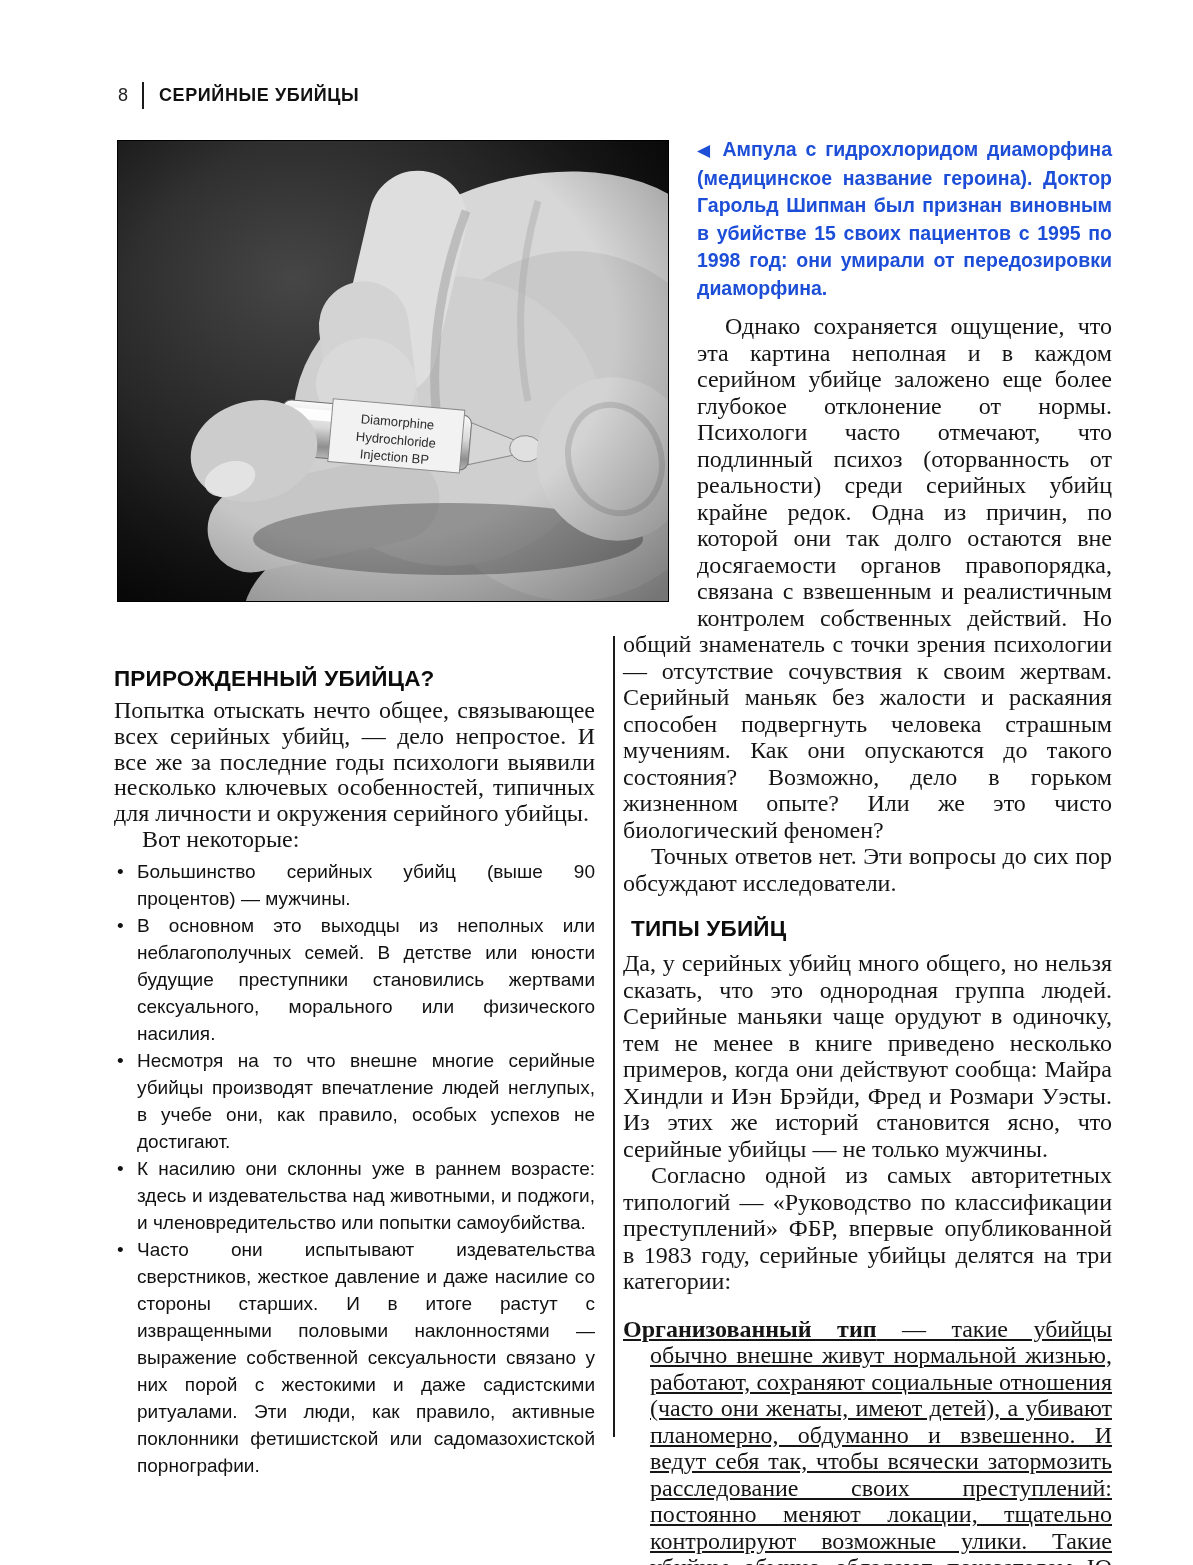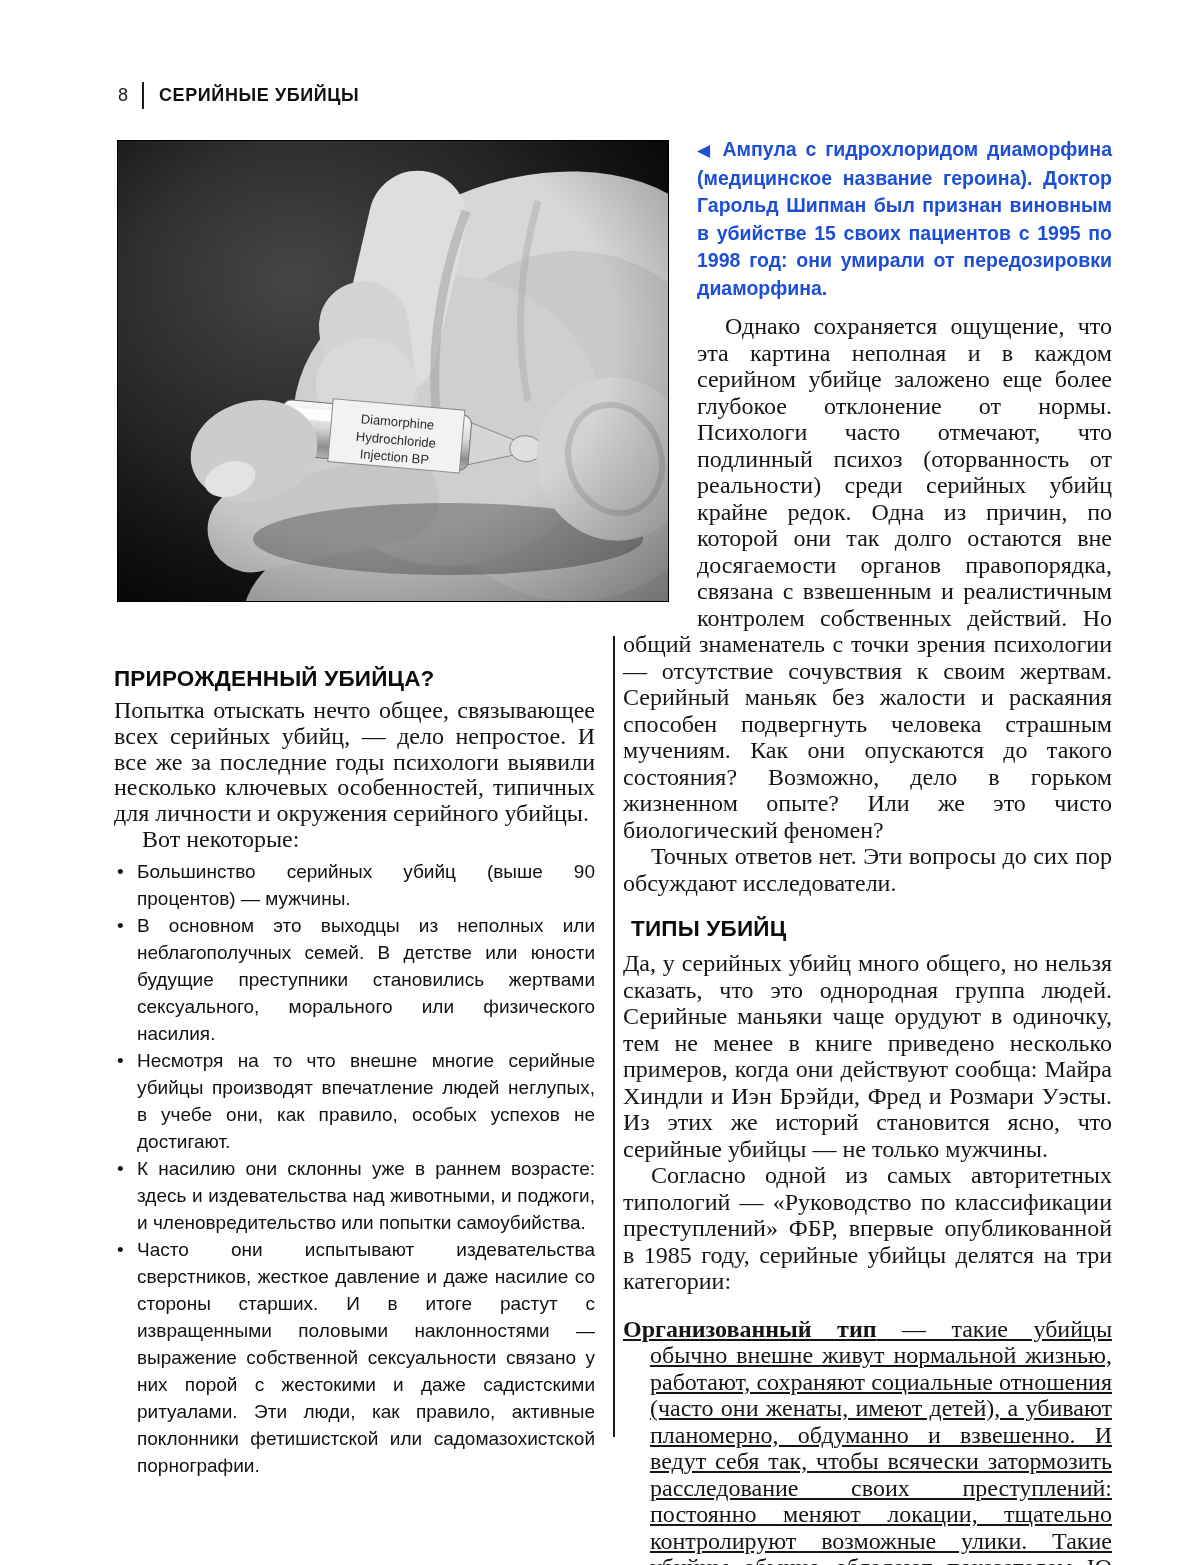--- a/index.html
+++ b/index.html
@@ -118,21 +118,21 @@
 
   <div class="divider"></div>
 
   <div class="col col-right">
     <div class="spacer"></div>
     <p class="caption"><span class="arr">◀</span><span>Ампула с гидрохлоридом диаморфина (медицинское название героина). Доктор Гарольд Шипман был признан виновным в убийстве 15 своих пациентов с 1995 по 1998 год: они умирали от передозировки диаморфина.</span></p>
     <p class="body ind">Однако сохраняется ощущение, что эта картина неполная и в каждом серийном убийце заложено еще более глубокое отклонение от нормы. Психологи часто отмечают, что подлинный психоз (оторванность от реальности) среди серийных убийц крайне редок. Одна из причин, по которой они так долго остаются вне досягаемости органов правопорядка, связана с взвешенным и реалистичным контролем собственных действий. Но общий знаменатель с точки зрения психологии — отсутствие сочувствия к своим жертвам. Серийный маньяк без жалости и раскаяния способен подвергнуть человека страшным мучениям. Как они опускаются до такого состояния? Возможно, дело в горьком жизненном опыте? Или же это чисто биологический феномен?</p>
     <p class="body ind">Точных ответов нет. Эти вопросы до сих пор обсуждают исследователи.</p>
     <h2 class="shead">ТИПЫ УБИЙЦ</h2>
     <p class="body">Да, у серийных убийц много общего, но нельзя сказать, что это однородная группа людей. Серийные маньяки чаще орудуют в одиночку, тем не менее в книге приведено несколько примеров, когда они действуют сообща: Майра Хиндли и Иэн Брэйди, Фред и Розмари Уэсты. Из этих же историй становится ясно, что серийные убийцы — не только мужчины.</p>
-    <p class="body ind">Согласно одной из самых авторитетных типологий — «Руководство по классификации преступлений» ФБР, впервые опубликованной в 1985 году, серийные убийцы делятся на три категории:</p>
+    <p class="body ind">Согласно одной из самых авторитетных типологий — «Руководство по классификации преступлений» ФБР, впервые опубликованной в 1983 году, серийные убийцы делятся на три категории:</p>
     <p class="body type"><b>Организованный тип</b><span> — такие убийцы обычно внешне живут нормальной жизнью, работают, сохраняют социальные отношения (часто они женаты, имеют детей), а убивают планомерно, обдуманно и взвешенно. И ведут себя так, чтобы всячески затормозить расследование своих преступлений: постоянно меняют локации, тщательно контролируют возможные улики. Такие убийцы обычно обладают показателем IQ выше среднего.</span></p>
     <p class="body type"><b>Дезорганизованный тип</b><span> — серийные убийцы, которые подходят преступления под влиянием</span></p>
   </div>
 
   <div class="col col-left">
     <h2 class="shead">ПРИРОЖДЕННЫЙ УБИЙЦА?</h2>
     <p class="body">Попытка отыскать нечто общее, связывающее всех серийных убийц, — дело непростое. И все же за последние годы психологи выявили несколько ключевых особенностей, типичных для личности и окружения серийного убийцы.</p>
     <p class="body ind">Вот некоторые:</p>
     <ul class="traits">
       <li>Большинство серийных убийц (выше 90 процентов) — мужчины.</li>

